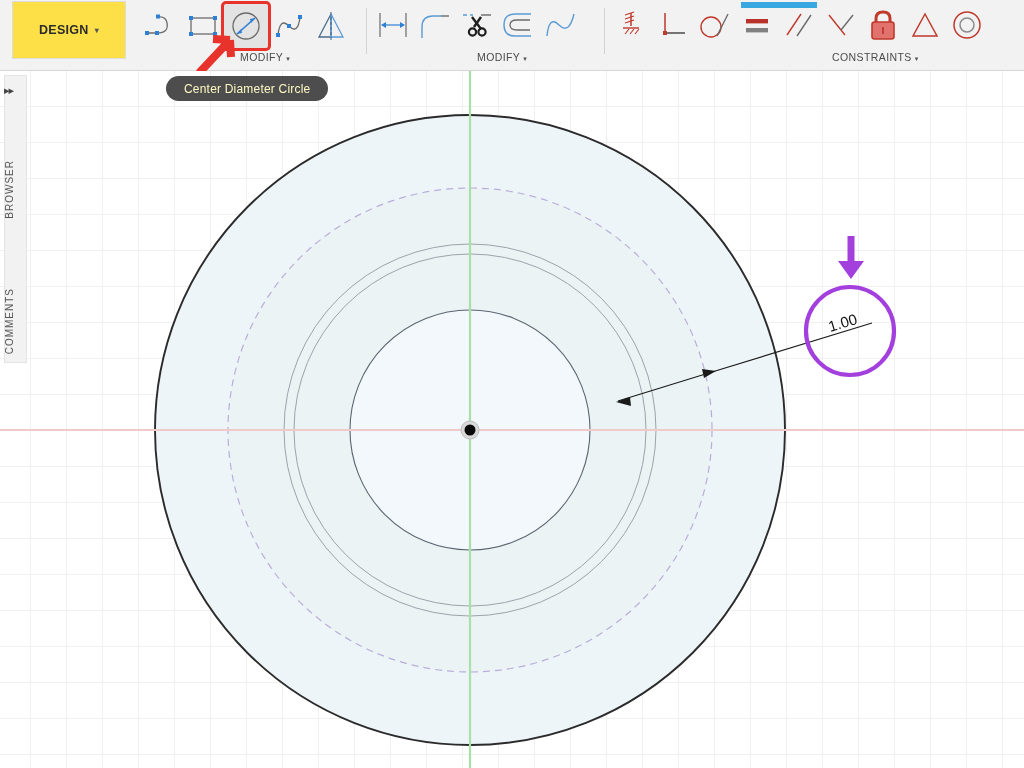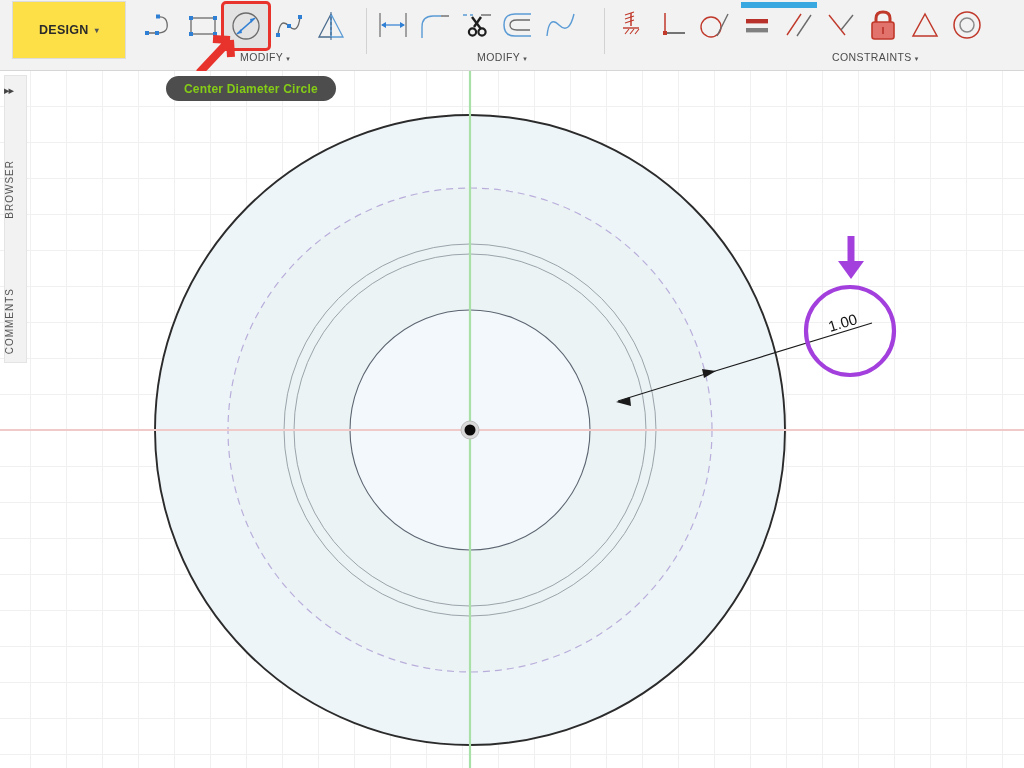--- a/index.html
+++ b/index.html
@@ -54,21 +54,21 @@
 
   
   #red-arrow { position: absolute; left: 196px; top: 24px; width: 56px; height: 52px; }
 
   
   #tooltip {
     position: absolute; left: 166px; top: 76px;
     height: 25px; padding: 0 18px;
     background: #4d4d4d; border-radius: 13px;
     display: flex; align-items: center; justify-content: center;
-    font-size: 12px; font-weight: bold; color: #84cc16;
+    font-size: 12px; font-weight: normal; color: #fef9c3;
     letter-spacing: 0.2px;
     z-index: 40;
   }
 
   
   #blue-tab { position: absolute; left: 741px; top: 2px; width: 76px; height: 6px; background: #3aa8e0; }
 
   
   #canvas {
     position: absolute; left: 0; top: 71px;

